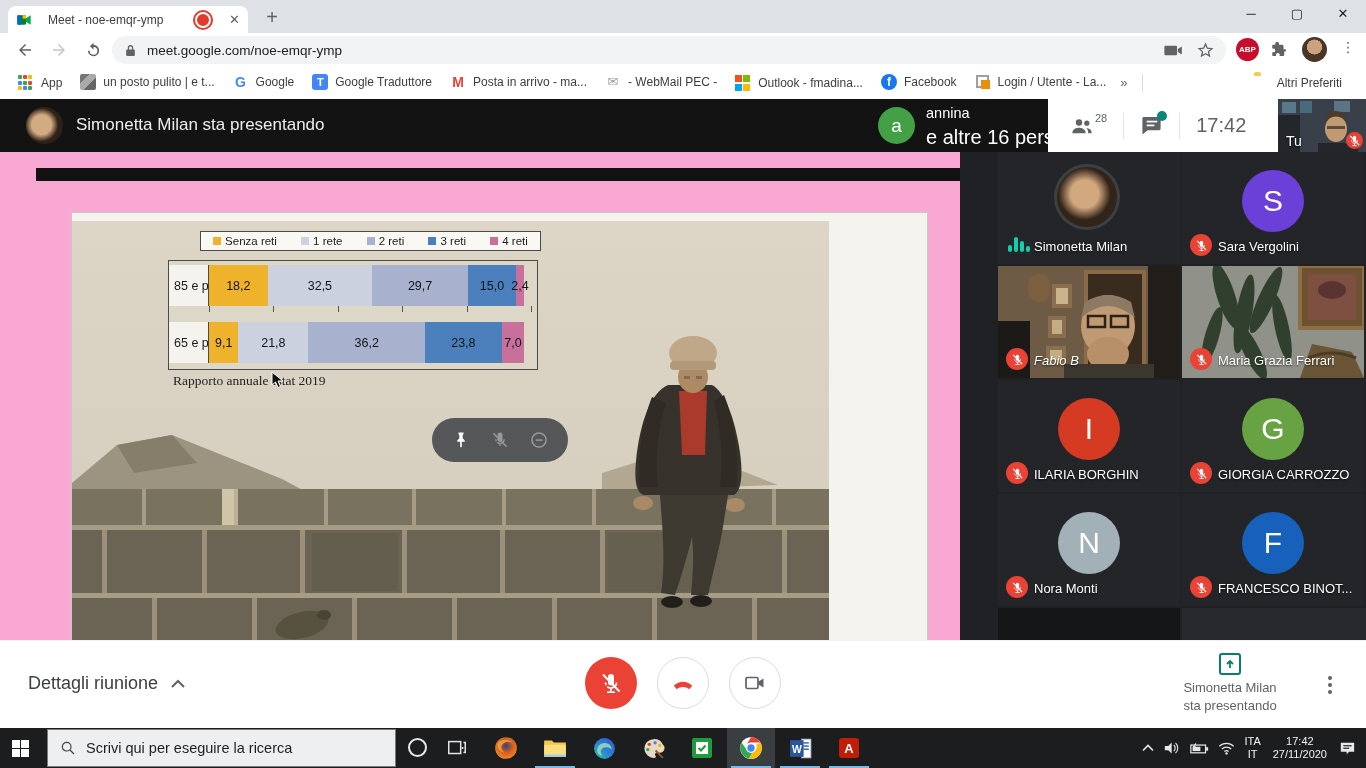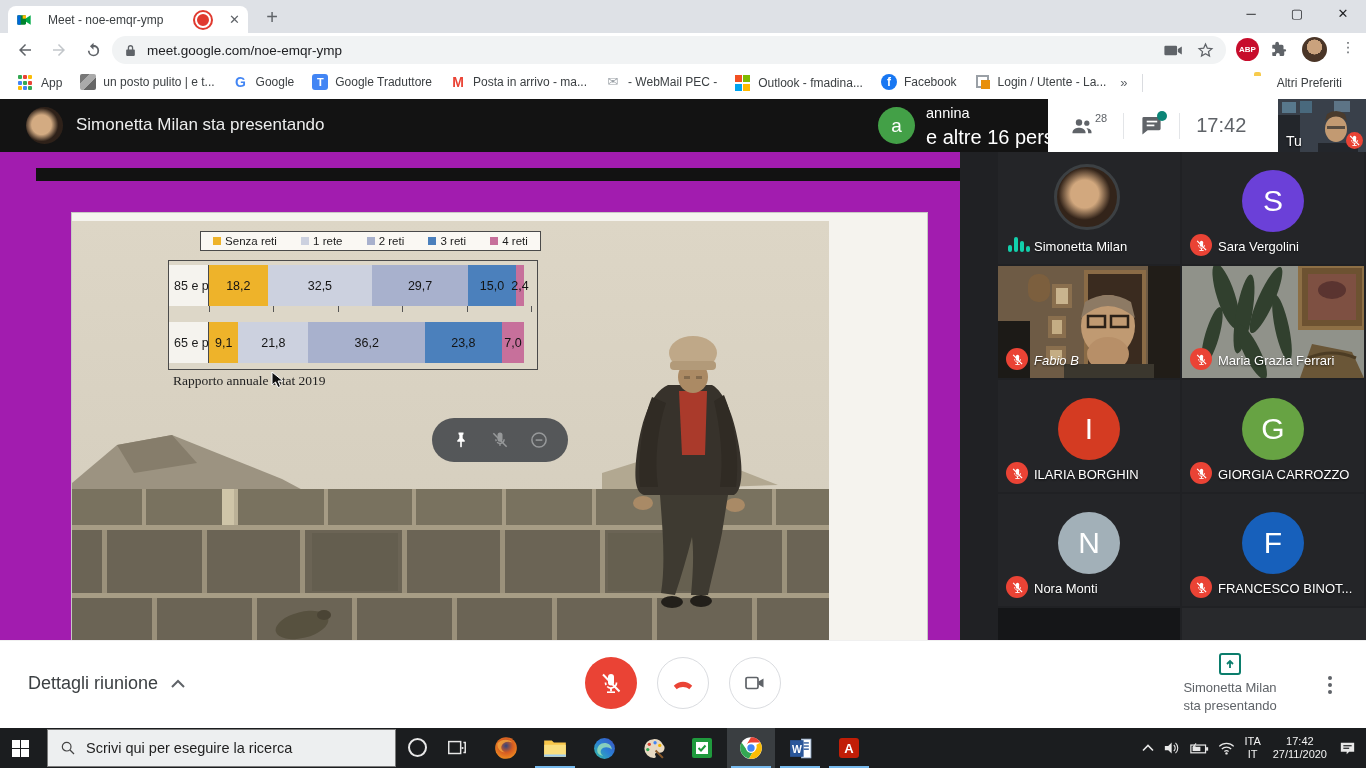--- a/index.html
+++ b/index.html
@@ -67,21 +67,21 @@
   .mh-ic{position:relative;display:flex;align-items:flex-start;}
   .sup28{font-size:11px;color:#5f6368;position:relative;top:-2px;margin-left:1px;}
   .vdiv{width:1px;height:26px;background:#e3e5e8;margin:0 16px;}
   .mh-time{font-size:20px;color:#5f6368;}
   .chatdot{position:absolute;right:-4px;top:-3px;width:10px;height:10px;border-radius:50%;}
   .tu{position:absolute;left:1278px;top:99px;width:88px;height:53px;overflow:hidden;}
   .tu-label{position:absolute;left:8px;bottom:3px;color:#fff;font-size:14px;text-shadow:0 1px 2px #000;}
   .tu-mic{position:absolute;right:3px;bottom:3px;width:17px;height:17px;border-radius:50%;display:flex;align-items:center;justify-content:center;}
 
   
-  .main-area{position:absolute;left:0;top:152px;width:960px;height:584px;background:#a21caf;}
+  .main-area{position:absolute;left:0;top:152px;width:960px;height:584px;background:#f9a8d4;}
   .blackstrip{position:absolute;left:36px;top:16px;width:924px;height:13px;background:#121212;}
   .slide{position:absolute;left:71px;top:60px;width:857px;height:428px;background:#f5f3ee;
     border:1px solid #c8c8c4;border-bottom:none;box-sizing:border-box;overflow:hidden;}
   .slide-photo{position:absolute;left:0;top:8px;width:757px;height:420px;}
 
   
   #chart{position:absolute;left:96px;top:18px;width:376px;}
   .clegend{margin-left:32px;width:341px;height:20px;border:1px solid #4a4a4a;background:#faf8f3;
     display:flex;align-items:center;justify-content:space-around;box-sizing:border-box;}
   .cleg-item{display:flex;align-items:center;font-size:11.5px;color:#1c1c1c;}

